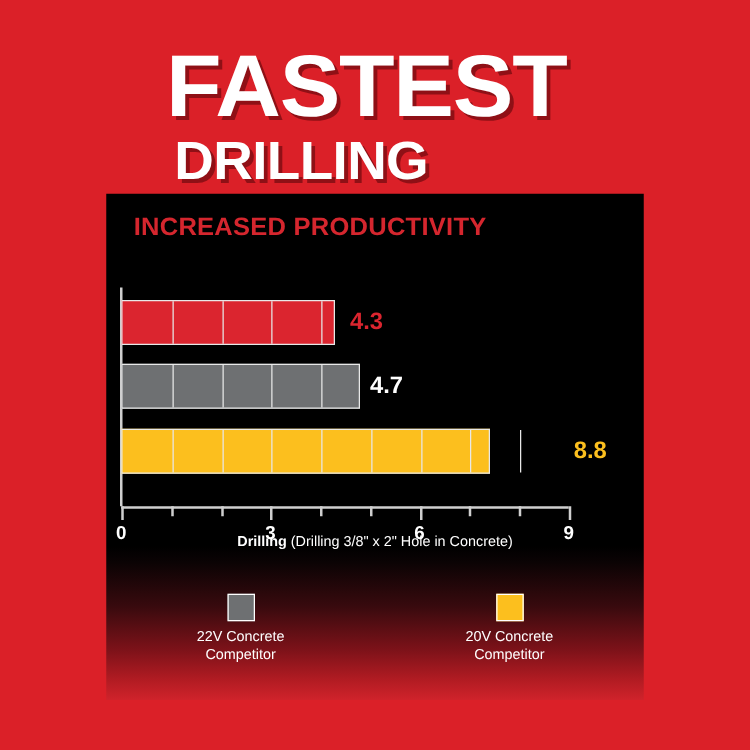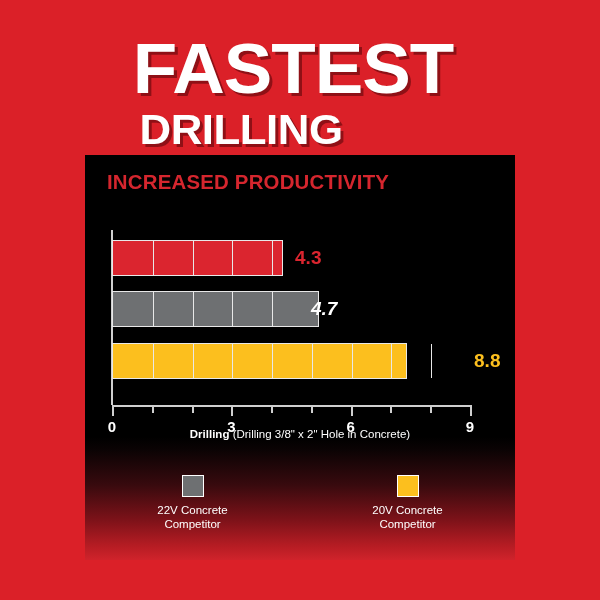--- a/index.html
+++ b/index.html
@@ -80,21 +80,21 @@
     font-size: 20px;
     letter-spacing: 0.2px;
     color: #d5262e;
     transform: scaleX(1.02);
     transform-origin: left center;
   }
 
   
   .plot {
     position: absolute;
-    left: 27px;   
+    left: 12px;   
     top: 85px;
     width: 358px; 
     height: 165px;
   }
   .yaxis-line {
     position: absolute;
     left: -1px;
     top: -10px;
     width: 2px;
     height: 175px;
@@ -223,21 +223,21 @@
             <div class="bar" style="background: rgb(219, 37, 47);">
               <div class="seg-lines">
                 <i style="left: 39.7778px;"></i>
                 <i style="left: 79.5556px;"></i>
                 <i style="left: 119.333px;"></i>
                 <i style="left: 159.111px;"></i>
               </div>
             </div>
             <div class="bar-value" style="left: 183.044px; color: rgb(219, 37, 47);">4.3</div>
           </div>
-          <div class="bar-row row-1" style="width: 207px; font-style: italic;">
+          <div class="bar-row row-1" style="width: 191px;">
             <div class="bar" style="background: rgb(110, 112, 114);">
               <div class="seg-lines">
                 <i style="left: 39.7778px;"></i>
                 <i style="left: 79.5556px;"></i>
                 <i style="left: 119.333px;"></i>
                 <i style="left: 159.111px;"></i>
               </div>
             </div>
             <div class="bar-value" style="left: 198.956px; color: rgb(255, 255, 255);">4.7</div>
           </div>

